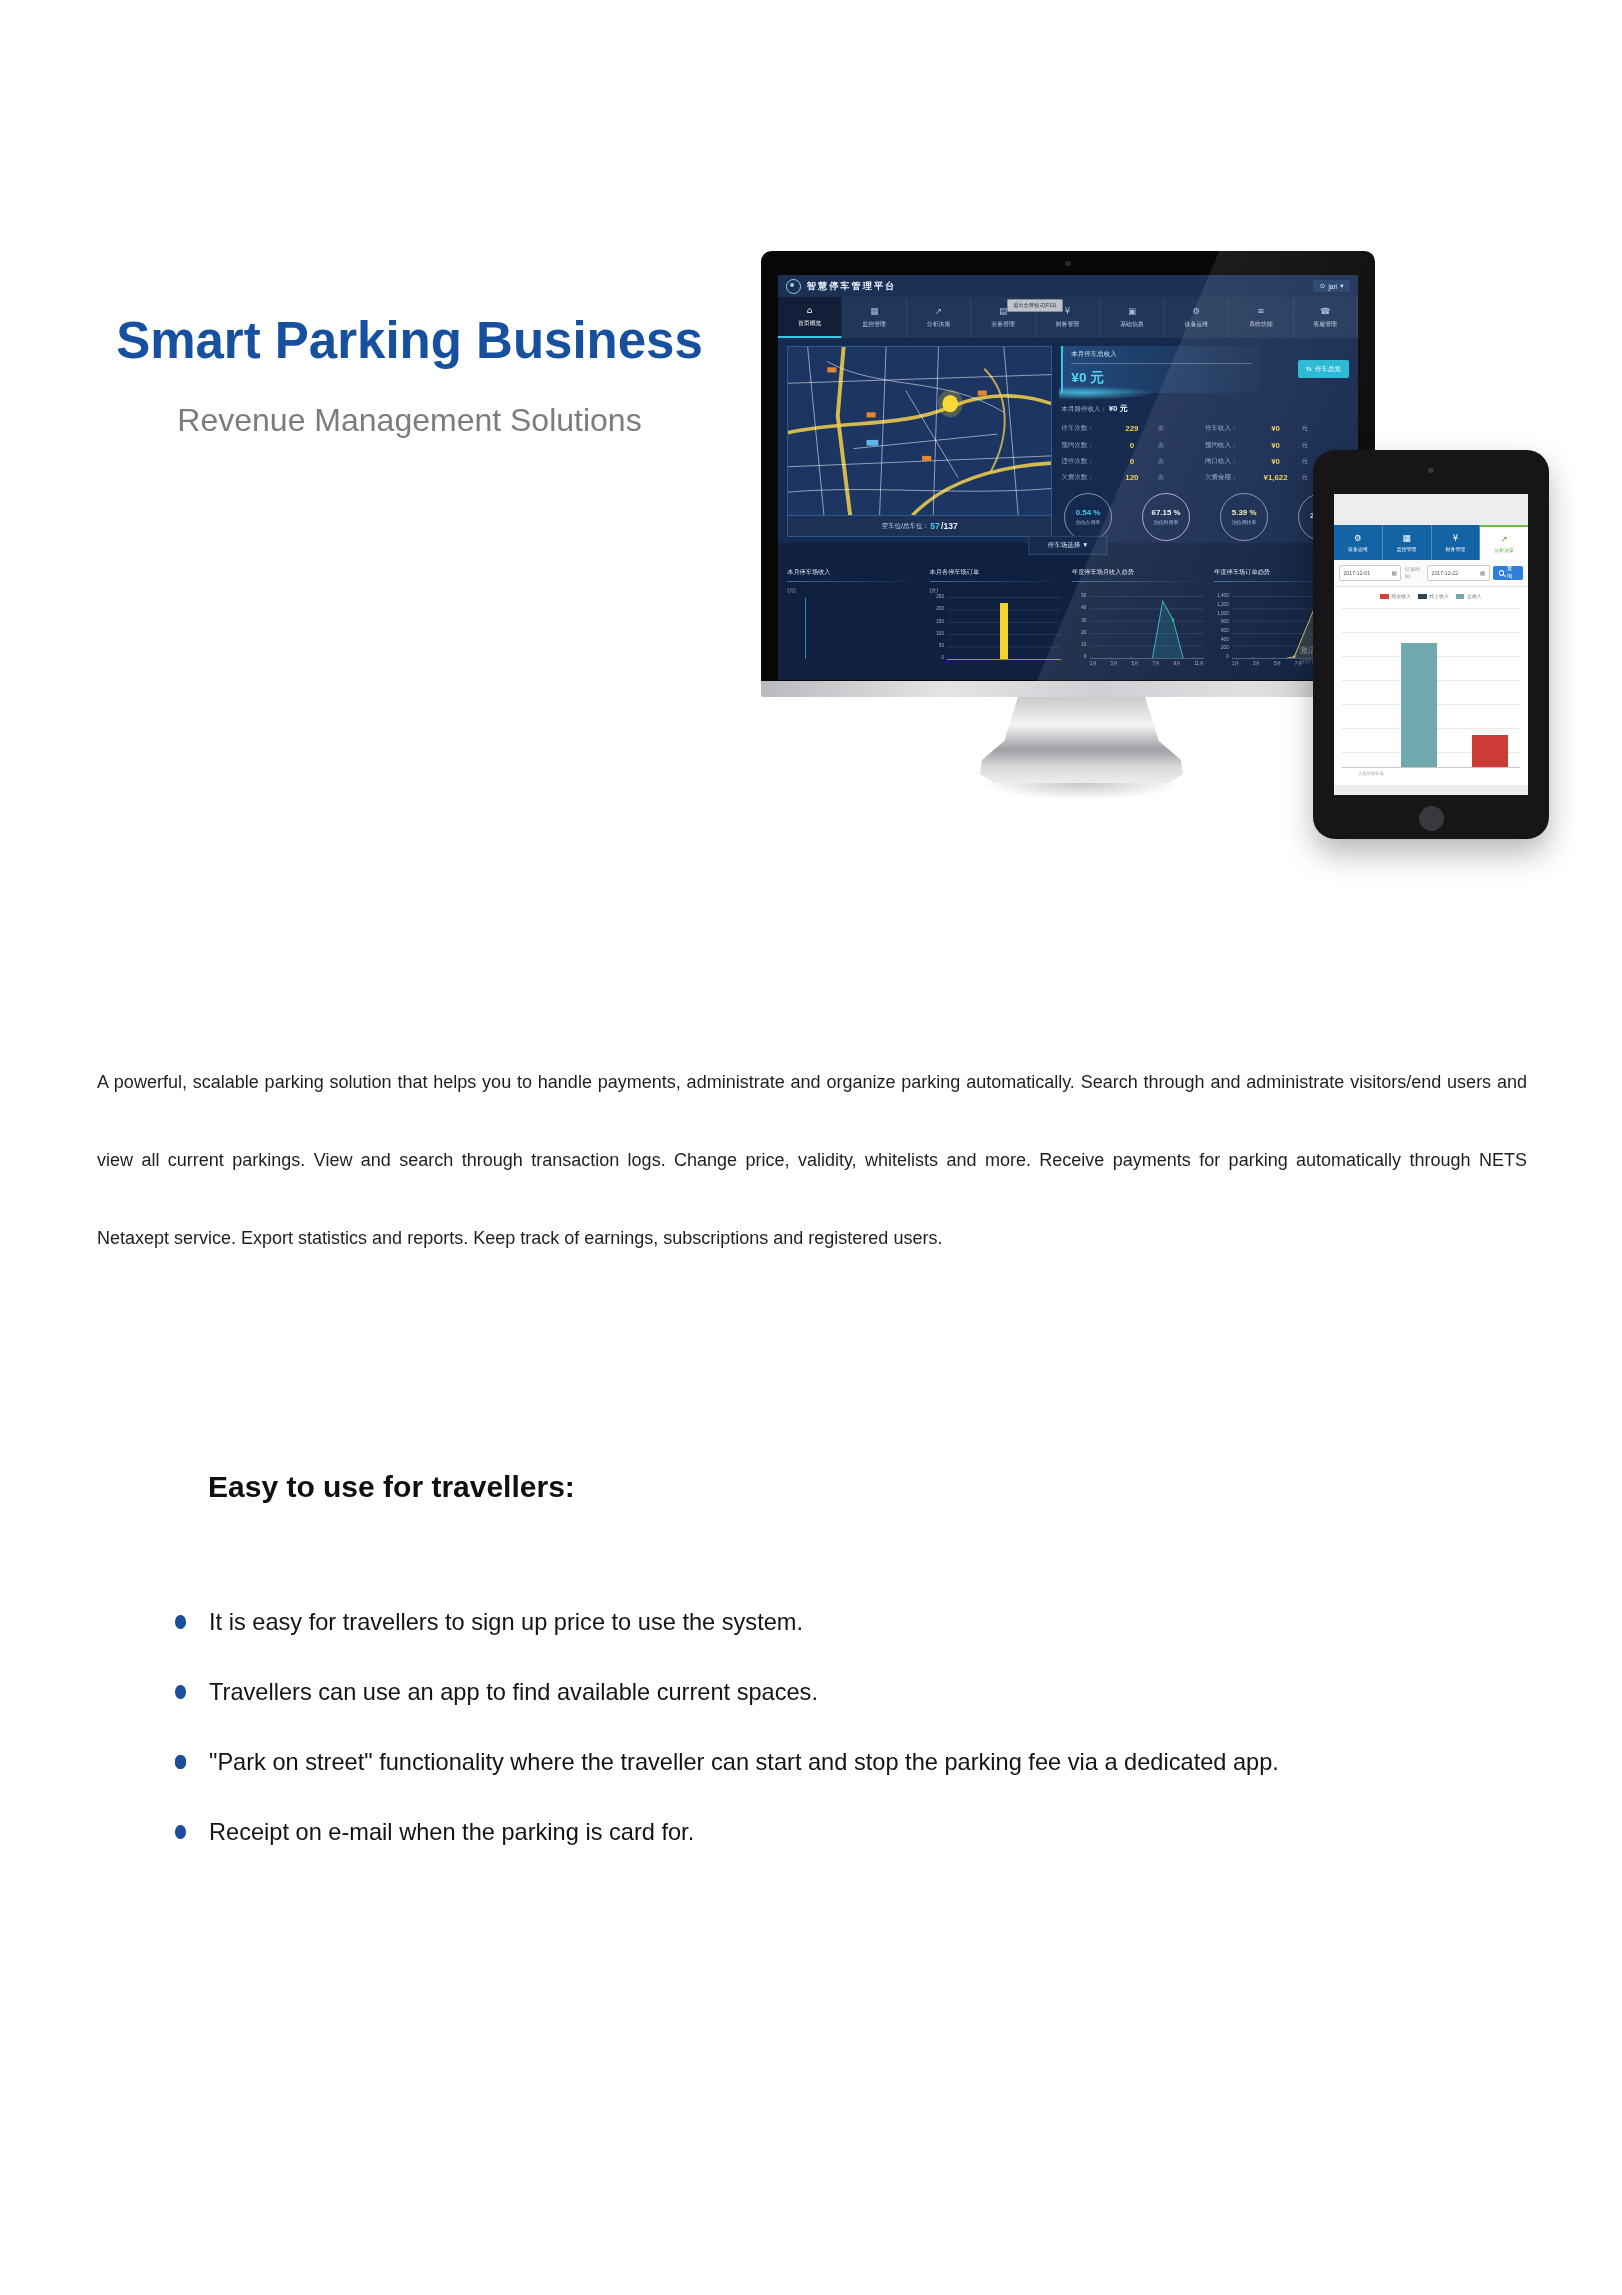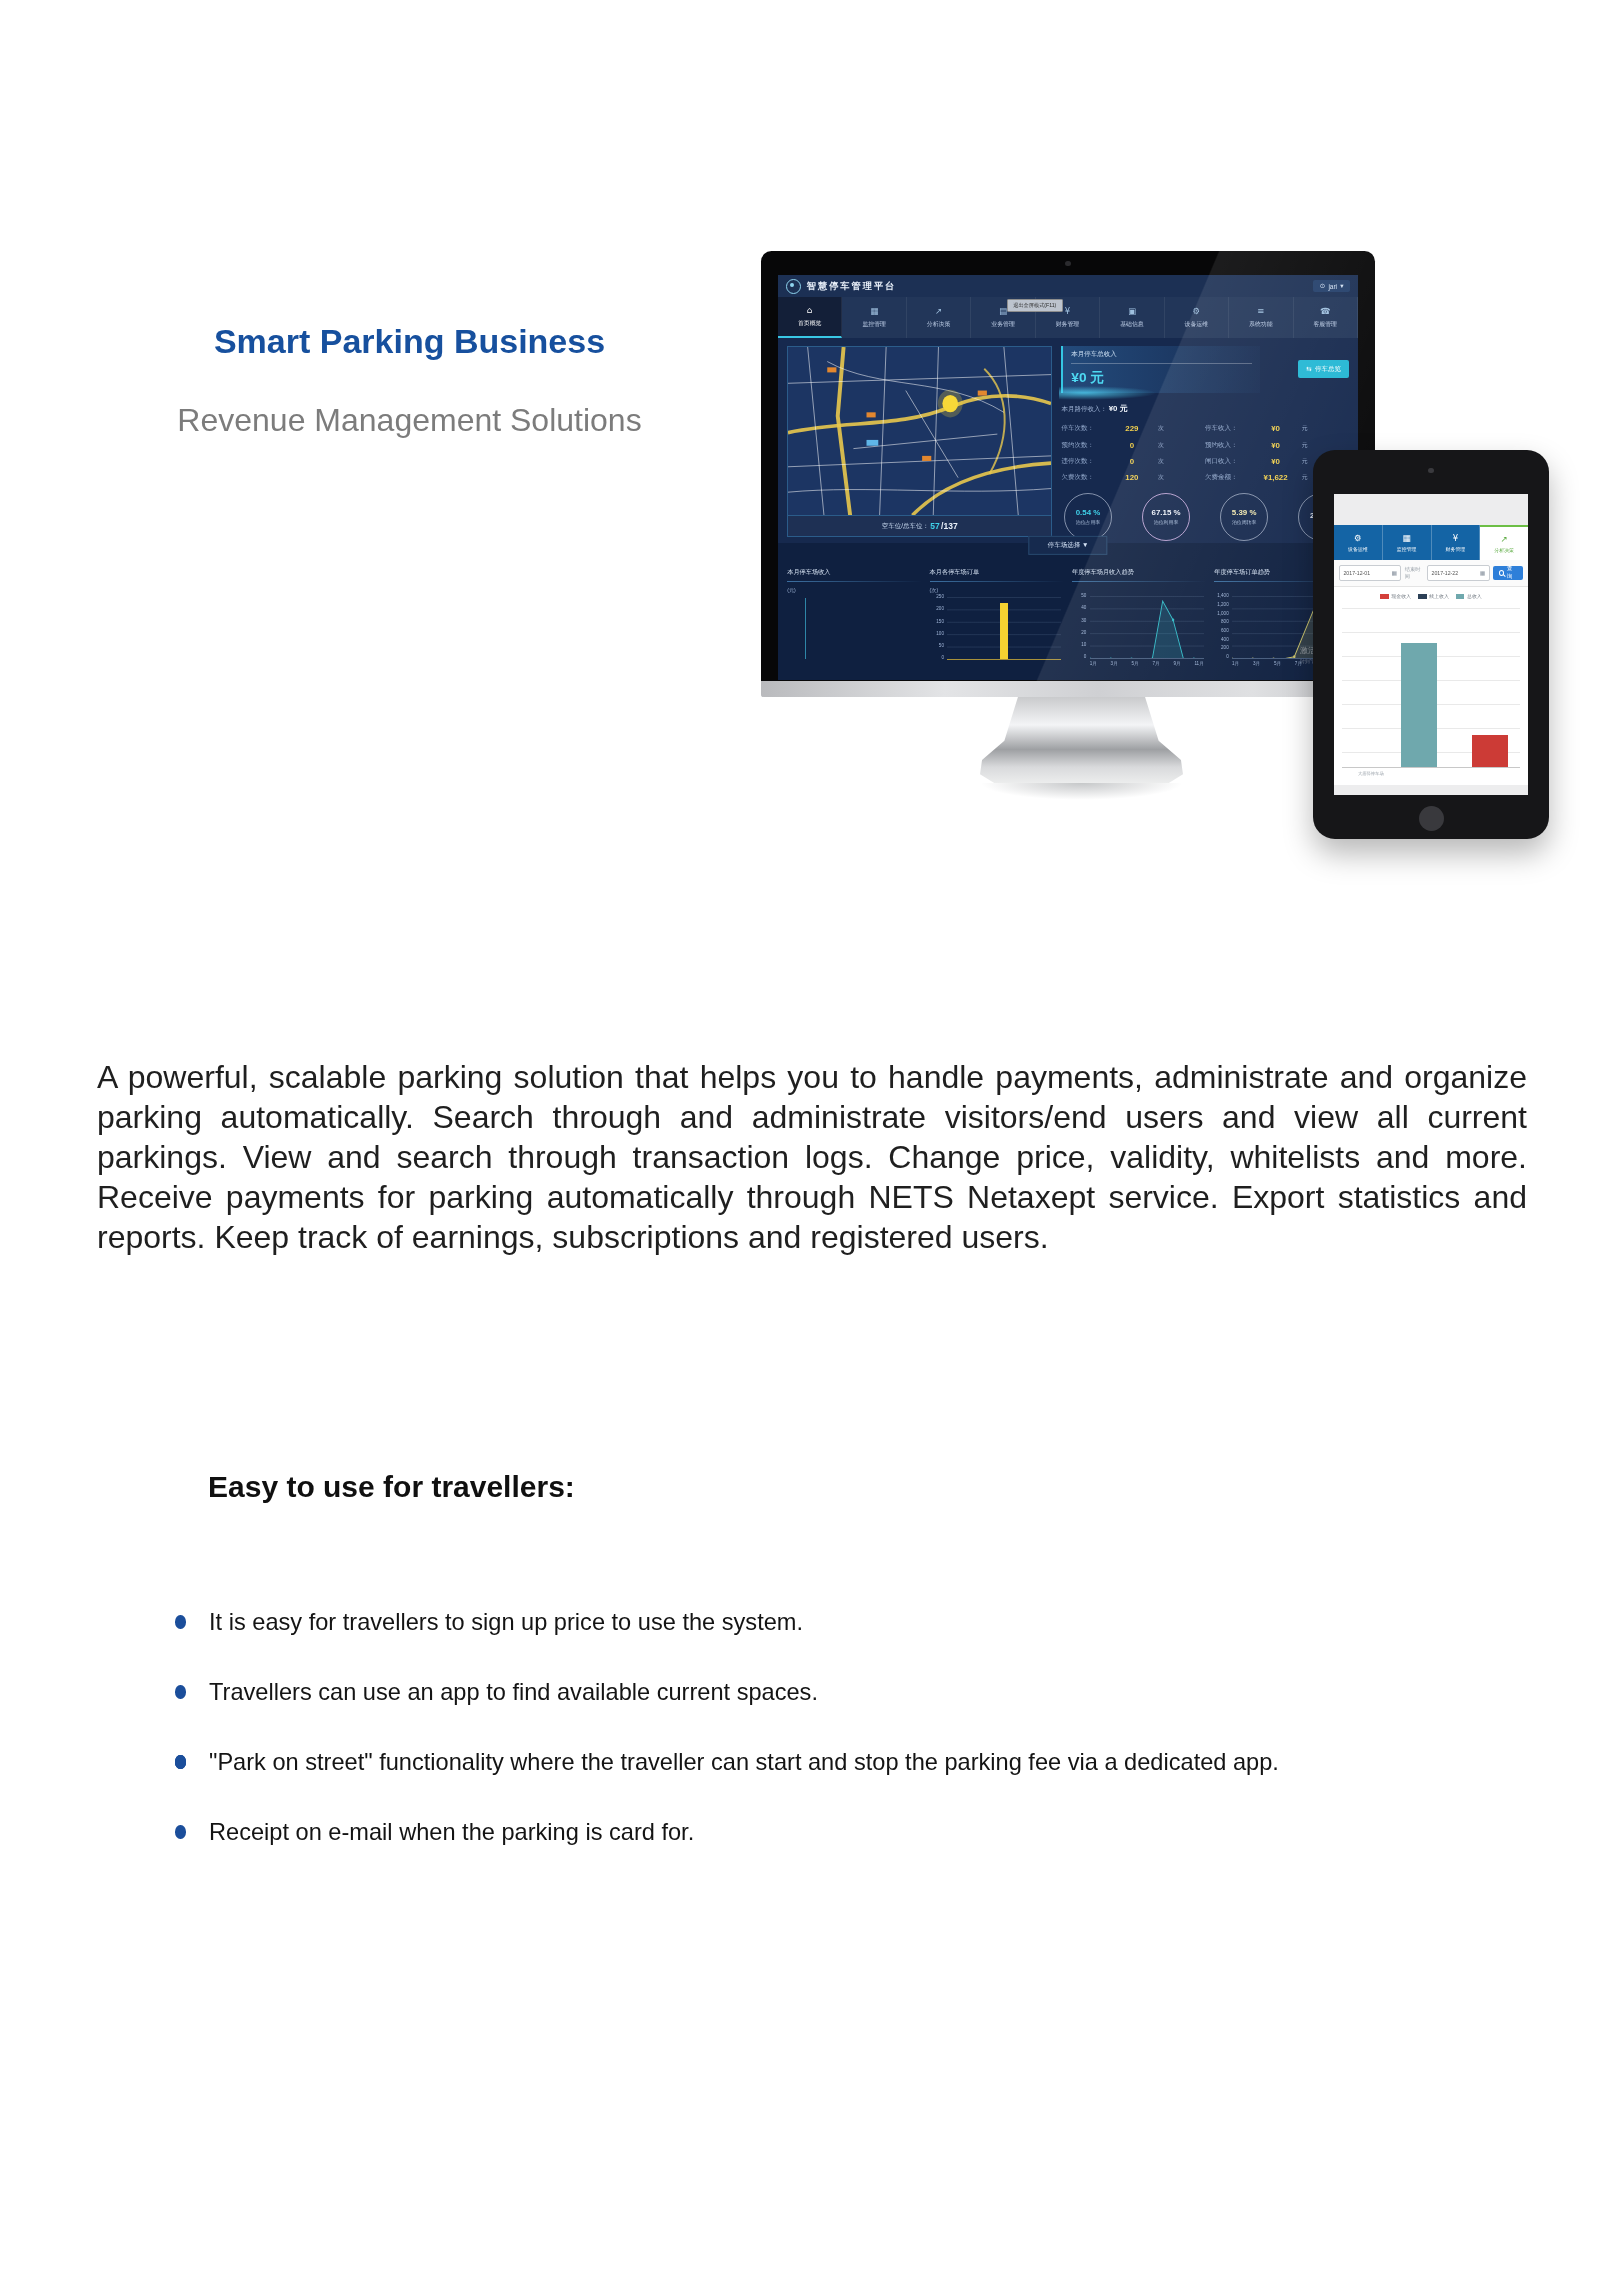--- a/index.html
+++ b/index.html
@@ -2,21 +2,21 @@
 <html style="font-size:10.5px"><head>
 <meta charset="utf-8">
 <style>
   html,body{margin:0;padding:0;}
   .sheet{
     position:relative;width:1623px;height:2295px;background:#ffffff;overflow:hidden;
     font-family:"Liberation Sans","DejaVu Sans",sans-serif;color:#1d1d1d;
   }
   
   .title-block{position:absolute;left:92px;top:298px;width:635px;text-align:center;}
-  .page-title{font-size:34px;line-height:86px;font-weight:600;color:#17509E;letter-spacing:0px;}
+  .page-title{font-size:51px;line-height:86px;font-weight:600;color:#17509E;letter-spacing:0px;}
   .page-subtitle{font-size:32px;line-height:72px;color:#7C7C7C;}
   
   .hero{position:absolute;left:0;top:0;width:1623px;height:916px;}
   .monitor{position:absolute;left:761px;top:251px;width:614px;height:444px;background:#070708;border-radius:10.5px;z-index:5;}
   .monitor::before{content:"";position:absolute;inset:0;border-radius:10.5px;pointer-events:none;z-index:40;
     background:linear-gradient(113deg,rgba(255,255,255,0) 57%,rgba(255,255,255,0.085) 57.2%,rgba(255,255,255,0.02) 92%);}
   .monitor-camera{position:absolute;top:9.8px;left:50%;margin-left:-2.6px;width:5.2px;height:5.2px;border-radius:50%;background:#2b2b2e;}
   .monitor-chin{position:absolute;left:761px;top:681px;width:614px;height:15.7px;z-index:6;
     background:linear-gradient(90deg,#b9babd,#e3e4e6 30%,#cfd0d3 55%,#dfe0e2 80%,#c2c3c6);border-radius:0 0 2.6px 2.6px;}
   .stand{position:absolute;left:980px;top:695px;width:203px;height:88px;z-index:2;
@@ -124,21 +124,21 @@
   .t-legend-item{display:flex;align-items:center;gap:2.6px;}
   .sw{width:8.5px;height:5.2px;background:#999;}
   .t-chart{position:relative;flex:1;margin:2.6px 7.9px 17px 7.9px;border-bottom:0.7px solid #C8C8C8;
     background-image:linear-gradient(#E9E9E9 0.7px,rgba(0,0,0,0) 0.7px);background-size:100% 24px;}
   .t-bar{position:absolute;bottom:0;width:36px;}
   #t-bar-total{left:33%;background:#6FA8AD;}
   #t-bar-cash{left:73%;background:#CC3B36;}
   .t-xlabel{position:absolute;bottom:-9.2px;left:9%;font-size:4.3px;color:#9AA2AA;}
   .t-footer{height:10.5px;background:#EDEDEE;flex:none;}
   
-  .intro{position:absolute;left:97px;top:1025px;width:1430px;font-size:32px;line-height:40px;
+  .intro{position:absolute;left:97px;top:1025px;width:1430px;font-size:18px;line-height:78px;
     text-align:justify;color:#1f1f1f;}
   .section-heading{position:absolute;left:208px;top:1445px;font-size:30px;color:#101010;}
   .bullets{position:absolute;left:175px;top:1587px;width:1276px;margin:0;padding:0;}
   .bullets li{list-style:none;position:relative;padding-left:34px;font-size:23.6px;line-height:70px;
     color:#141414;text-align:justify;}
   .bullets li.stretch{text-align-last:justify;}
   .bullet-dot{position:absolute;left:0;top:28px;width:10.5px;height:13.7px;border-radius:50%;background:#1B4E9B;}
 </style>
 </head>
 <body>

